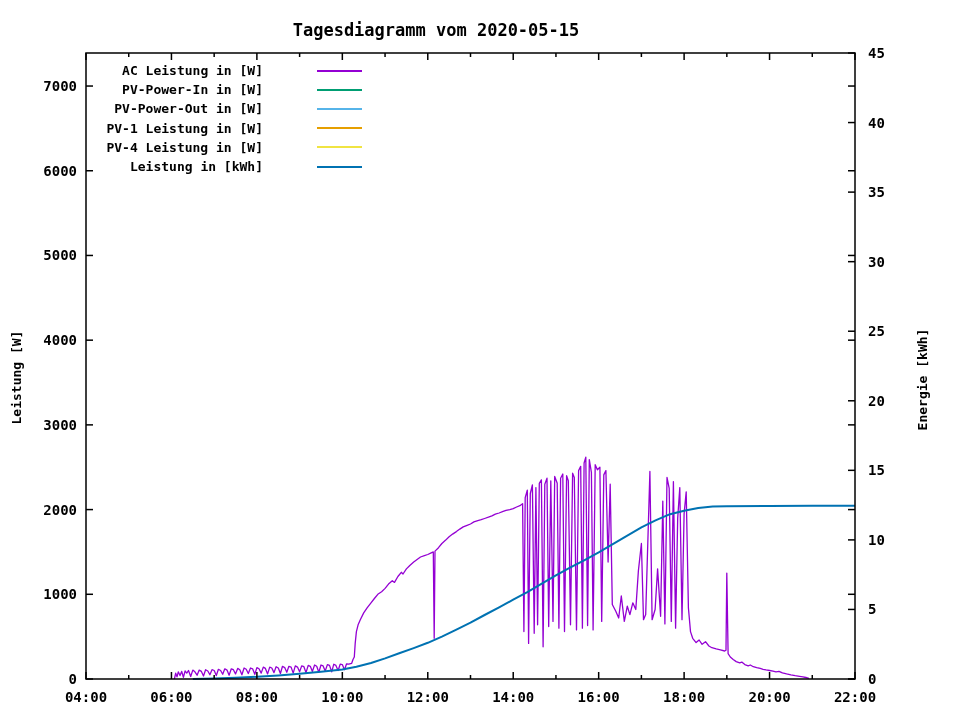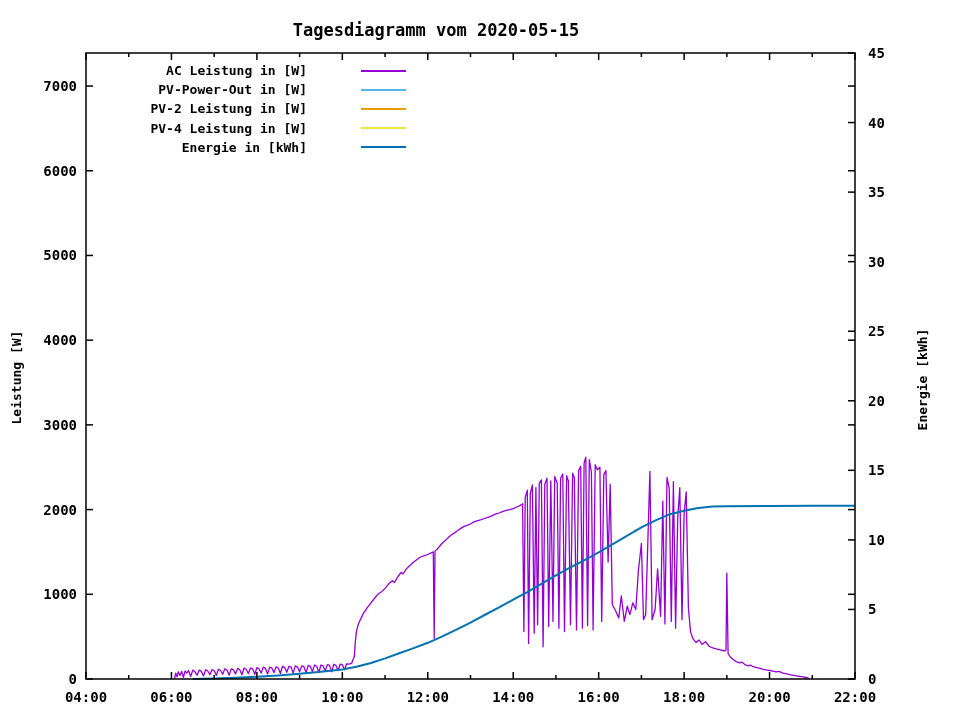--- a/index.html
+++ b/index.html
@@ -5,21 +5,21 @@
   html,body{margin:0;padding:0;background:#fff;}
   .stage{position:relative;width:960px;height:720px;background:#fff;overflow:hidden;
          font-family:"DejaVu Sans Mono","Liberation Mono",monospace;color:#000;}
   .title{position:absolute;left:86px;top:20px;width:700px;text-align:center;
          font-size:17px;font-weight:bold;letter-spacing:0;}
   .ylabel,.y2label{position:absolute;width:220px;text-align:center;font-size:13px;font-weight:bold;}
   .ylabel{left:-94px;top:370px;transform:rotate(-90deg);}
   .y2label{left:812px;top:372px;transform:rotate(-90deg);}
   #legend{position:absolute;left:86px;top:61px;}
   .lrow{display:flex;align-items:center;height:19.2px;}
-  .llabel{width:177px;text-align:right;font-size:13px;font-weight:bold;white-space:pre;padding-left:44px;}
+  .llabel{width:177px;text-align:right;font-size:13px;font-weight:bold;white-space:pre;}
   .lgap{width:54px;}
   .lswatch{width:45px;height:2px;}
   svg{position:absolute;left:0;top:0;}
   text{font-family:"DejaVu Sans Mono","Liberation Mono",monospace;font-weight:bold;}
 </style>
 </head>
 <body>
 
 <div class="stage">
   <svg id="plot" width="960" height="720">
@@ -128,33 +128,38 @@
   <div class="title">Tagesdiagramm vom 2020-05-15</div>
   <div class="ylabel">Leistung [W]</div>
   <div class="y2label">Energie [kWh]</div>
   <div id="legend">
       <div class="lrow">
         <span class="llabel">AC Leistung in [W]</span>
         <span class="lgap"></span>
         <span class="lswatch" style="background: rgb(148, 0, 211);"></span>
       </div>
       <div class="lrow">
+        <span class="llabel">PV-Power-In in [W]</span>
+        <span class="lgap"></span>
+        <span class="lswatch" style="background: rgb(0, 158, 115);"></span>
+      </div>
+      <div class="lrow">
         <span class="llabel">PV-Power-Out in [W]</span>
         <span class="lgap"></span>
         <span class="lswatch" style="background: rgb(86, 180, 233);"></span>
       </div>
       <div class="lrow">
-        <span class="llabel">PV-2 Leistung in [W]</span>
+        <span class="llabel">PV-1 Leistung in [W]</span>
         <span class="lgap"></span>
         <span class="lswatch" style="background: rgb(230, 159, 0);"></span>
       </div>
       <div class="lrow">
         <span class="llabel">PV-4 Leistung in [W]</span>
         <span class="lgap"></span>
         <span class="lswatch" style="background: rgb(240, 228, 66);"></span>
       </div>
       <div class="lrow">
-        <span class="llabel">Energie in [kWh]</span>
+        <span class="llabel">Leistung in [kWh]</span>
         <span class="lgap"></span>
         <span class="lswatch" style="background: rgb(0, 114, 178);"></span>
       </div>
     </div>
 </div>
 
 </body></html>

